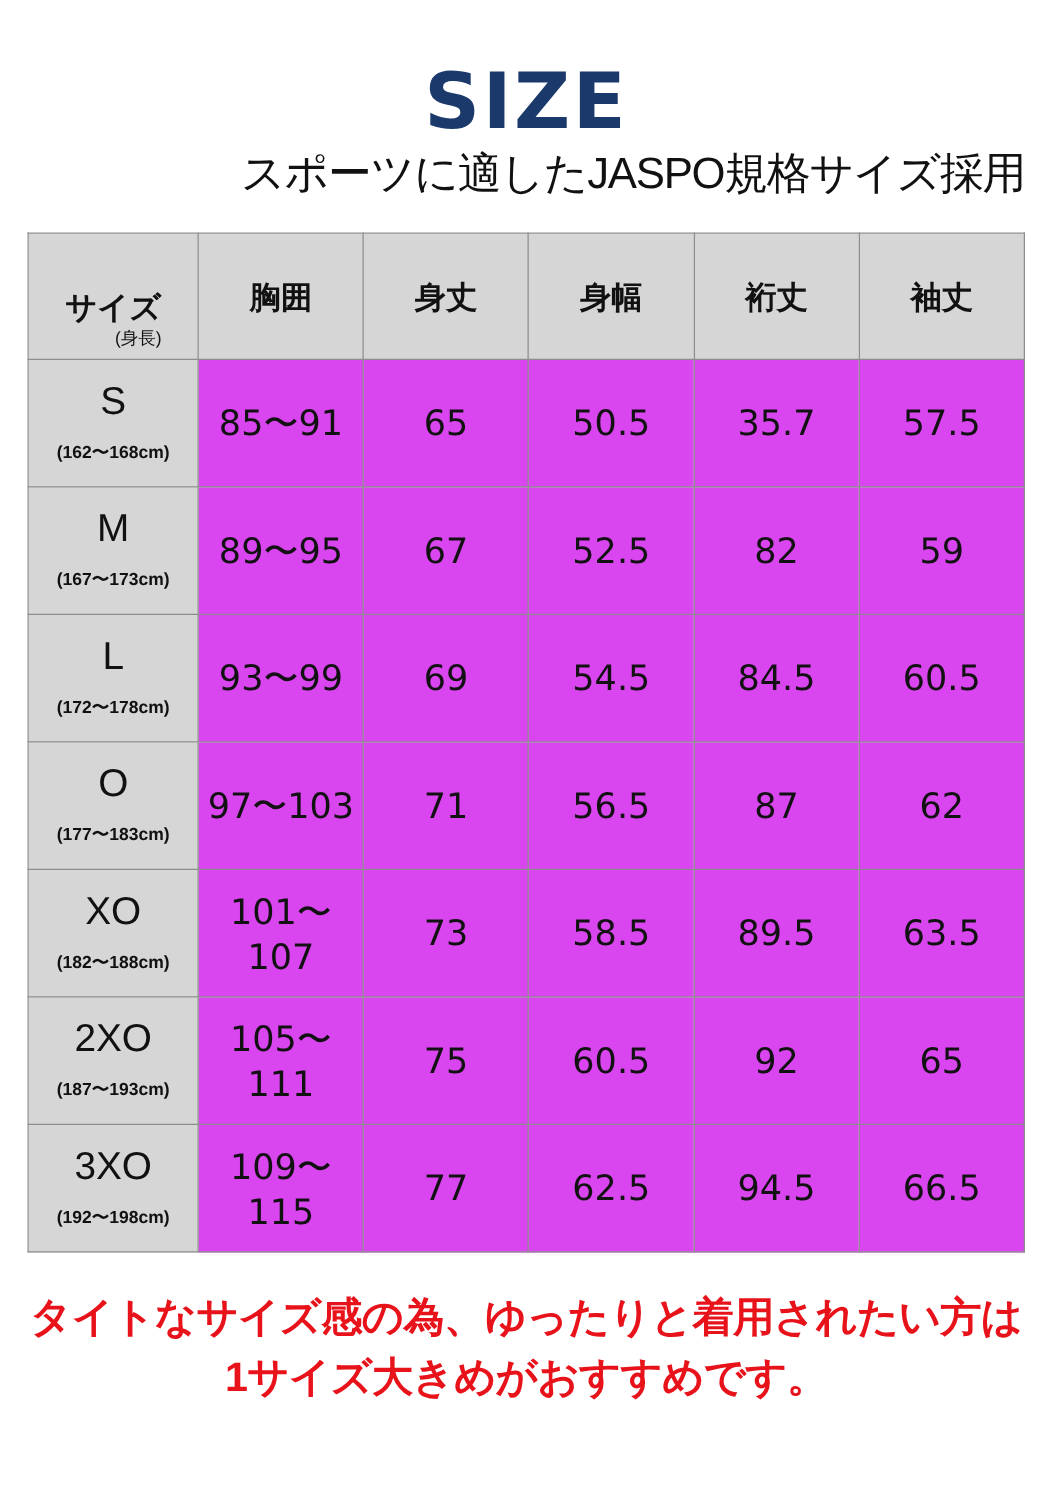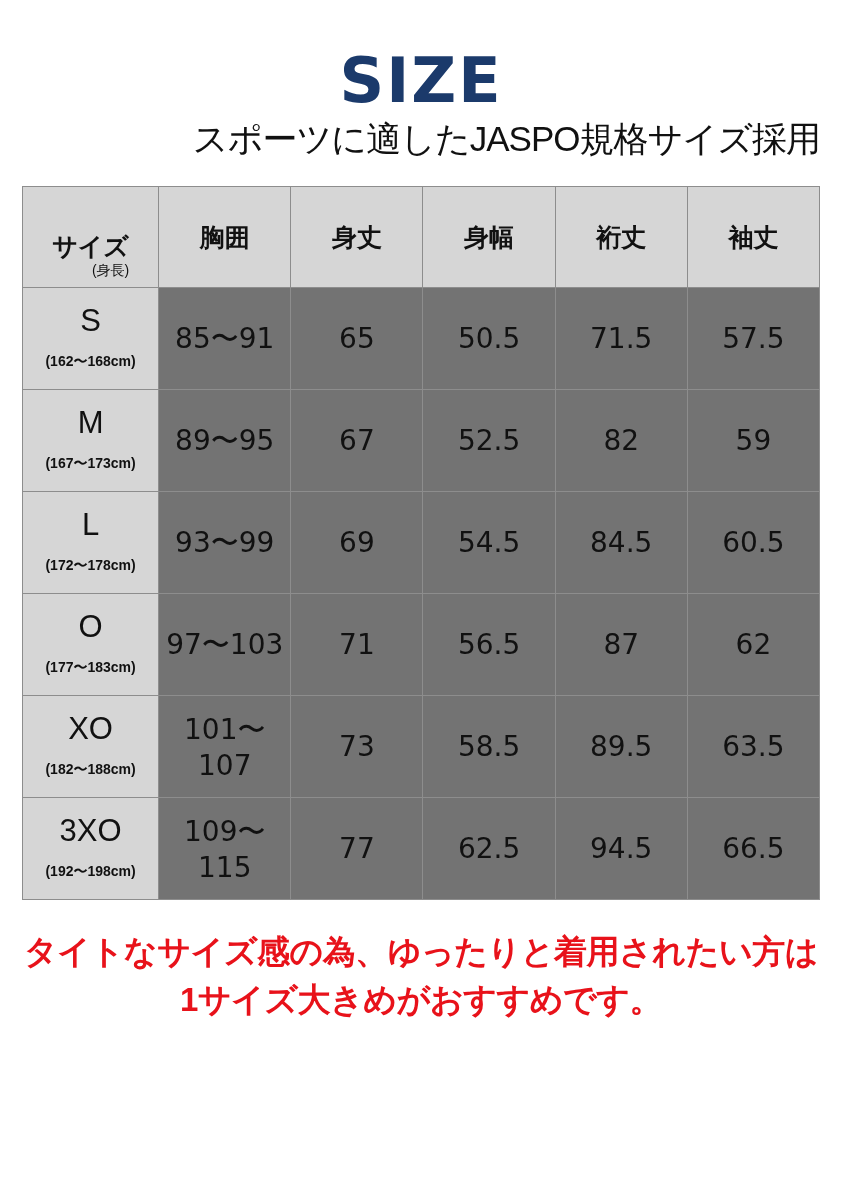--- a/index.html
+++ b/index.html
@@ -94,21 +94,21 @@
   }
   .size-height {
     display: block;
     font-size: 14px;
     font-weight: bold;
     line-height: 1.5;
     color: #111;
     margin-top: 14px;
   }
   td.val-cell {
-    background: #737373;
+    background: #d946ef;
     font-size: 28px;
     color: #111;
     font-family: "DejaVu Sans", "Liberation Sans", sans-serif;
   }
   .note {
     margin: 28px auto 0 auto;
     width: 798px;
     text-align: center;
     color: #e8121a;
     font-size: 33px;
@@ -160,21 +160,21 @@
     </thead>
     <tbody>
       <tr>
         <td class="size-cell">
           <span class="size-name">S</span>
           <span class="size-height">(162〜168cm)</span>
         </td>
         <td class="val-cell">85〜91</td>
         <td class="val-cell">65</td>
         <td class="val-cell">50.5</td>
-        <td class="val-cell">71.5</td>
+        <td class="val-cell">35.7</td>
         <td class="val-cell">57.5</td>
       </tr>
       <tr>
         <td class="size-cell">
           <span class="size-name">M</span>
           <span class="size-height">(167〜173cm)</span>
         </td>
         <td class="val-cell">89〜95</td>
         <td class="val-cell">67</td>
         <td class="val-cell">52.5</td>
@@ -209,20 +209,31 @@
           <span class="size-height">(182〜188cm)</span>
         </td>
         <td class="val-cell">101〜107</td>
         <td class="val-cell">73</td>
         <td class="val-cell">58.5</td>
         <td class="val-cell">89.5</td>
         <td class="val-cell">63.5</td>
       </tr>
       <tr>
         <td class="size-cell">
+          <span class="size-name">2XO</span>
+          <span class="size-height">(187〜193cm)</span>
+        </td>
+        <td class="val-cell">105〜111</td>
+        <td class="val-cell">75</td>
+        <td class="val-cell">60.5</td>
+        <td class="val-cell">92</td>
+        <td class="val-cell">65</td>
+      </tr>
+      <tr>
+        <td class="size-cell">
           <span class="size-name">3XO</span>
           <span class="size-height">(192〜198cm)</span>
         </td>
         <td class="val-cell">109〜115</td>
         <td class="val-cell">77</td>
         <td class="val-cell">62.5</td>
         <td class="val-cell">94.5</td>
         <td class="val-cell">66.5</td>
       </tr>
     </tbody>

